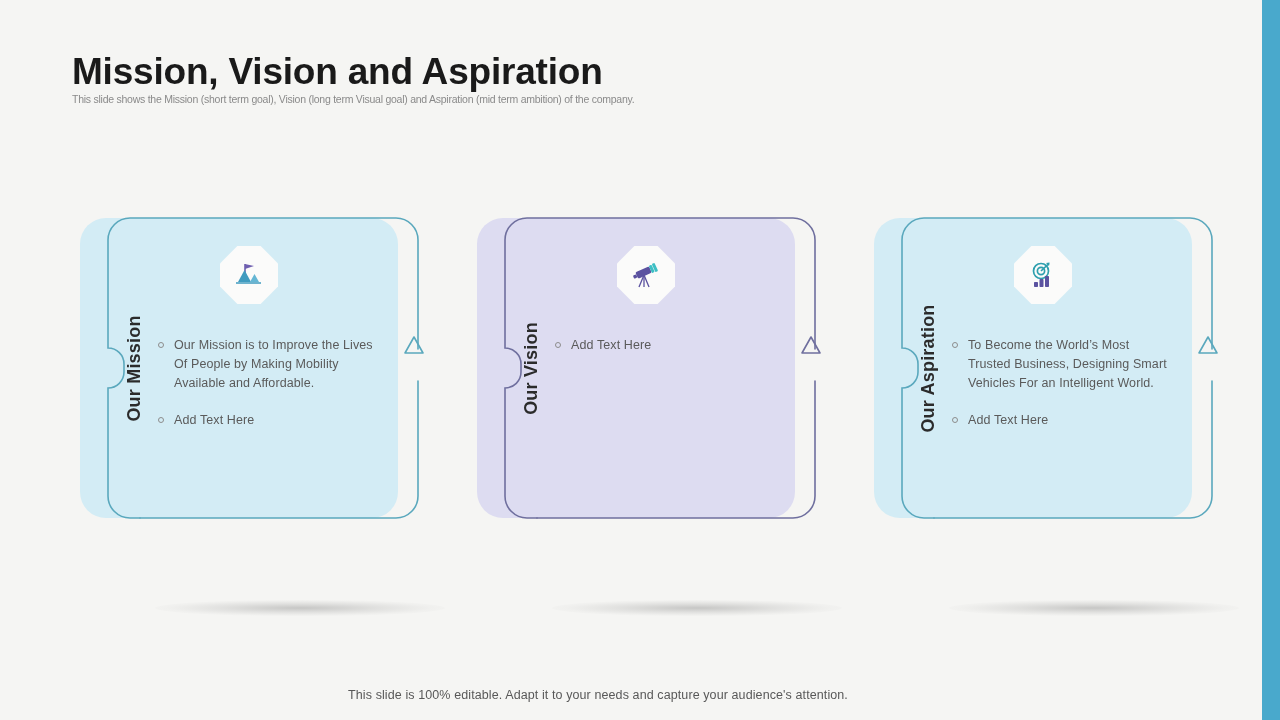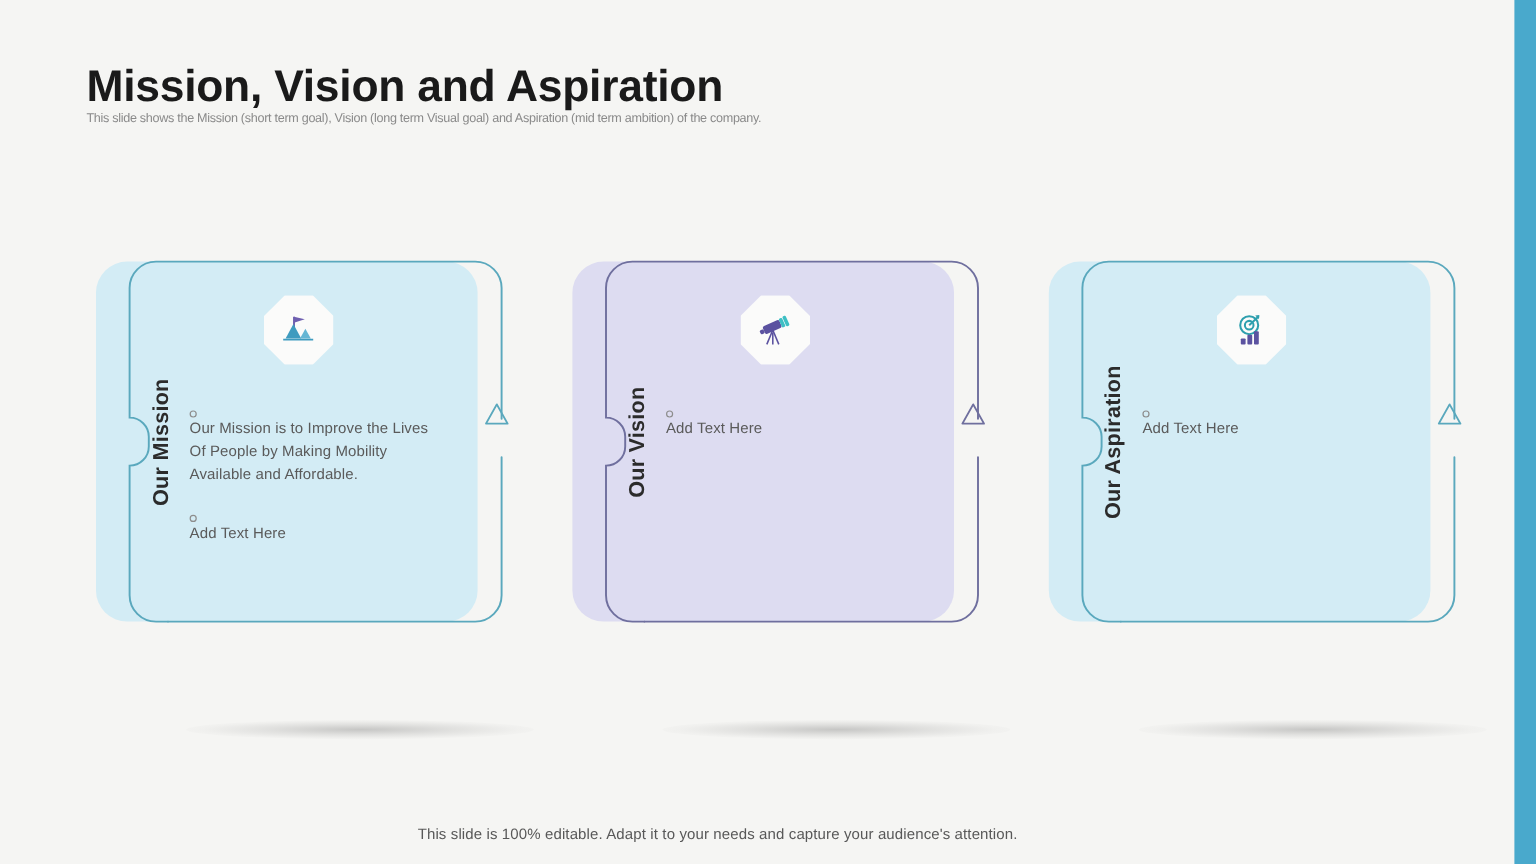--- a/index.html
+++ b/index.html
@@ -140,21 +140,20 @@
     position: absolute;
     left: 78px;
     top: 118px;
     width: 215px;
   }
 
   .bullet-row {
     display: flex;
     align-items: flex-start;
     margin-bottom: 18px;
-    flex-direction: column;
   }
 
   .bullet-mark {
     flex: 0 0 auto;
     width: 6px;
     height: 6px;
     border: 1px solid #8d8d8d;
     border-radius: 50%;
     margin-top: 6px;
     margin-right: 10px;
@@ -352,20 +351,24 @@
           <rect x="8" y="24" width="4" height="5" rx="0.8" fill="#5b52a0"></rect>
           <rect x="13.5" y="21" width="4" height="8" rx="0.8" fill="#5b52a0"></rect>
           <rect x="19" y="18" width="4" height="11" rx="0.8" fill="#5b52a0"></rect>
         </svg>
       </div>
     </div>
 
     <div class="bullets">
       <div class="bullet-row">
         <div class="bullet-mark"></div>
+        <div class="bullet-text">To Become the World’s Most Trusted Business, Designing Smart Vehicles For an Intelligent World.</div>
+      </div>
+      <div class="bullet-row">
+        <div class="bullet-mark"></div>
         <div class="bullet-text">Add Text Here</div>
       </div>
     </div>
 
     <svg class="arrow-marker" viewBox="0 0 28 32">
       <path d="M14 4 L23 20 L5 20 Z" fill="none" stroke="#5aa8bd" stroke-width="1.6" stroke-linejoin="round"></path>
     </svg>
   </div>
 
 </div>

